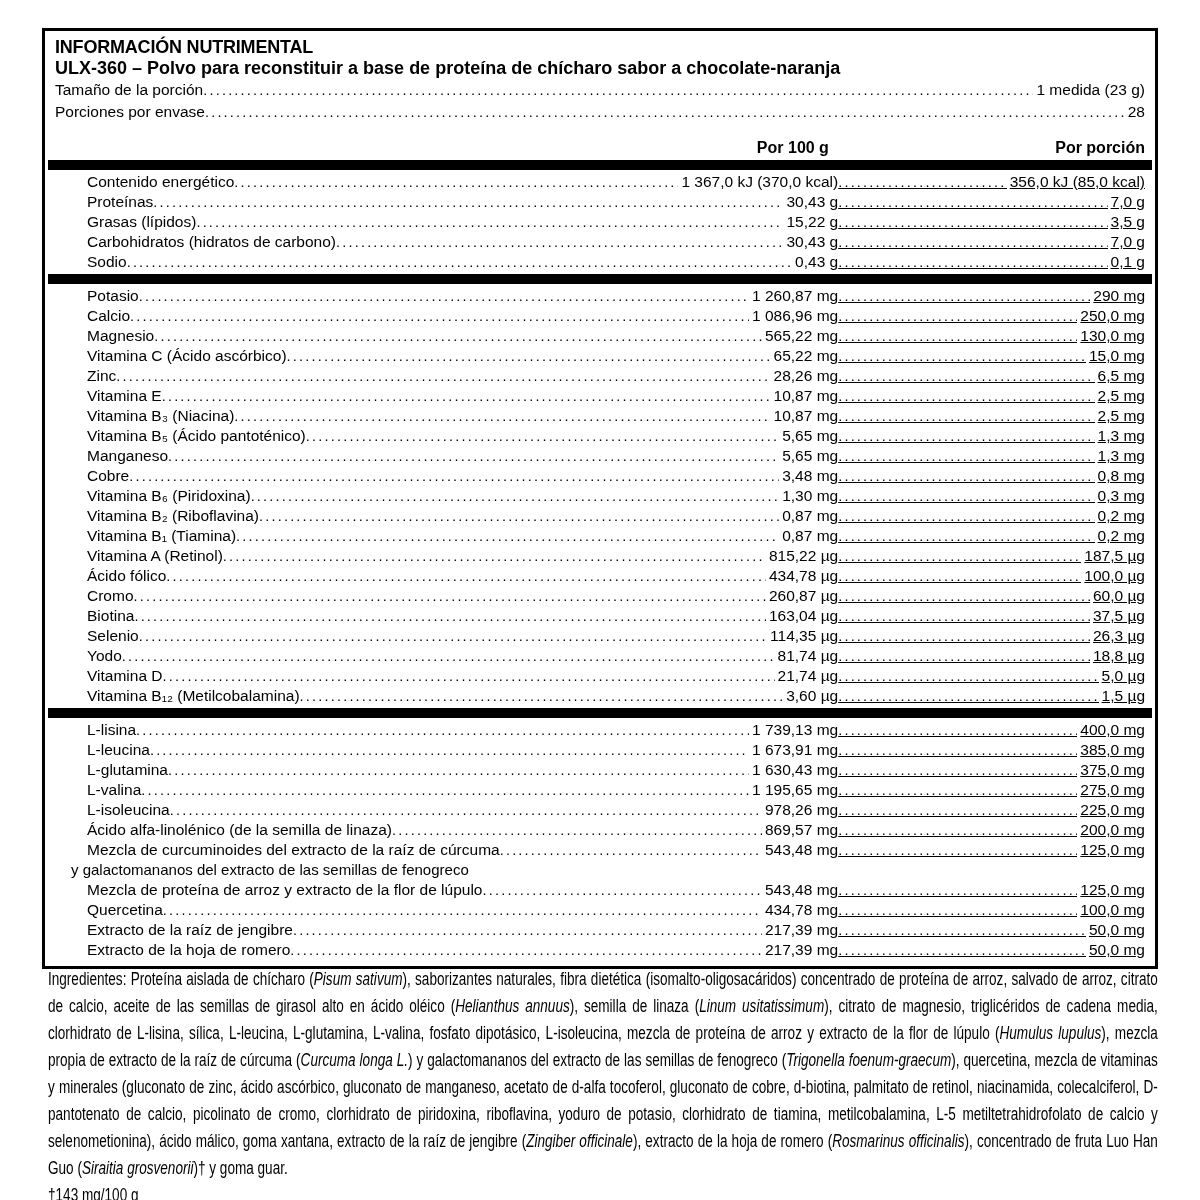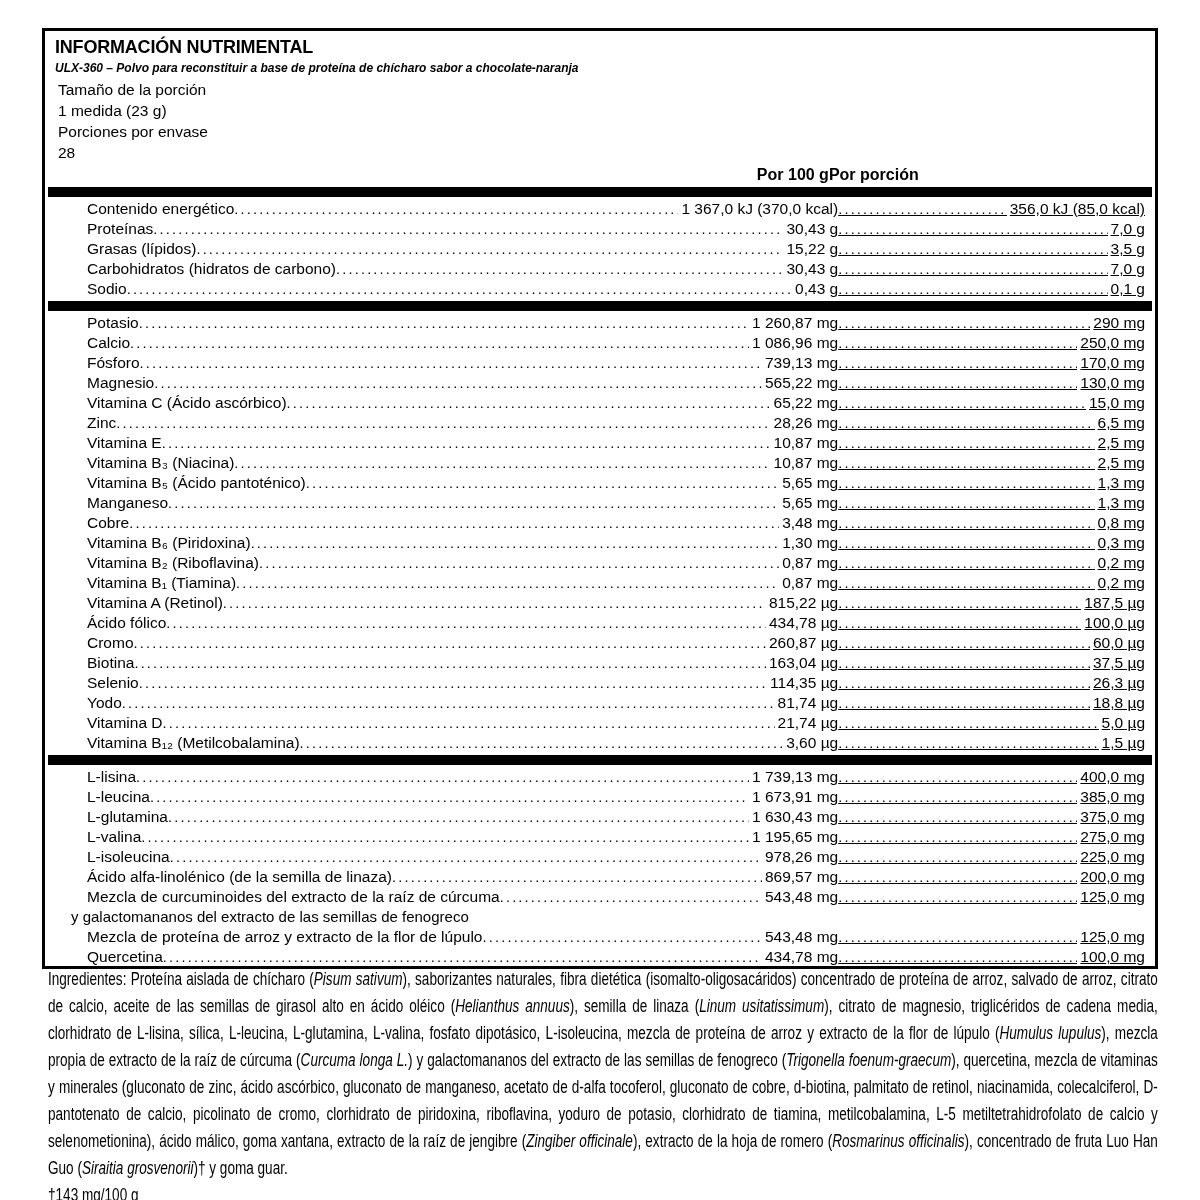--- a/index.html
+++ b/index.html
@@ -20,54 +20,54 @@
     overflow: hidden;
   }
   .title {
     font-weight: bold;
     font-size: 18px;
     line-height: 22px;
     letter-spacing: -0.2px;
   }
   .subtitle {
     font-weight: bold;
-    font-size: 12px;
+    font-size: 18px;
     line-height: 21px;
-    font-style: italic;
   }
   .row {
     display: flex;
     align-items: baseline;
     font-size: 15.5px;
     line-height: 20px;
     white-space: nowrap;
   }
-  .serving { line-height: 21px; flex-direction: column; }
+  .serving { line-height: 21px; }
   .lbl { flex: 0 0 auto; }
   .dots {
     flex: 1 1 0;
     min-width: 4px;
     overflow: hidden;
     white-space: nowrap;
   }
   .dots::after {
     content: "................................................................................................................................................................................................................................................................................................................................................................................................................";
     font-size: 14.5px;
     letter-spacing: 2.2px;
   }
   .val { flex: 0 0 auto; margin-left: 3px; }
   .colheads {
     display: flex;
     font-weight: bold;
     font-size: 16px;
     line-height: 21px;
-    margin-top: 1px;
+    margin-top: 14px;
+    gap: 48px;
   }
   .ch1 { width: 71%; text-align: right; }
-  .ch2 { flex: 1; }
+  .ch2 { flex: 1; text-align: right; }
   .divider {
     height: 10px;
     background: #000;
     margin: 2px -7px;
   }
   .trow .c1 { display: flex; align-items: baseline; width: 71%; min-width: 0; margin-left: 32px; }
   .trow .c2 { display: flex; align-items: baseline; width: 29%; min-width: 0; text-decoration: underline; }
   .row-cont {
     font-size: 15px;
     line-height: 20px;
@@ -193,31 +193,20 @@
             <span class="dots"></span>
             <span class="val">1 086,96 mg</span>
           </span>
           <span class="c2">
             <span class="dots"></span>
             <span class="val">250,0 mg</span>
           </span>
         </div>
         <div class="row trow">
           <span class="c1">
-            <span class="lbl">Fósforo</span>
-            <span class="dots"></span>
-            <span class="val">739,13 mg</span>
-          </span>
-          <span class="c2">
-            <span class="dots"></span>
-            <span class="val">170,0 mg</span>
-          </span>
-        </div>
-        <div class="row trow">
-          <span class="c1">
             <span class="lbl">Magnesio</span>
             <span class="dots"></span>
             <span class="val">565,22 mg</span>
           </span>
           <span class="c2">
             <span class="dots"></span>
             <span class="val">130,0 mg</span>
           </span>
         </div>
         <div class="row trow">

